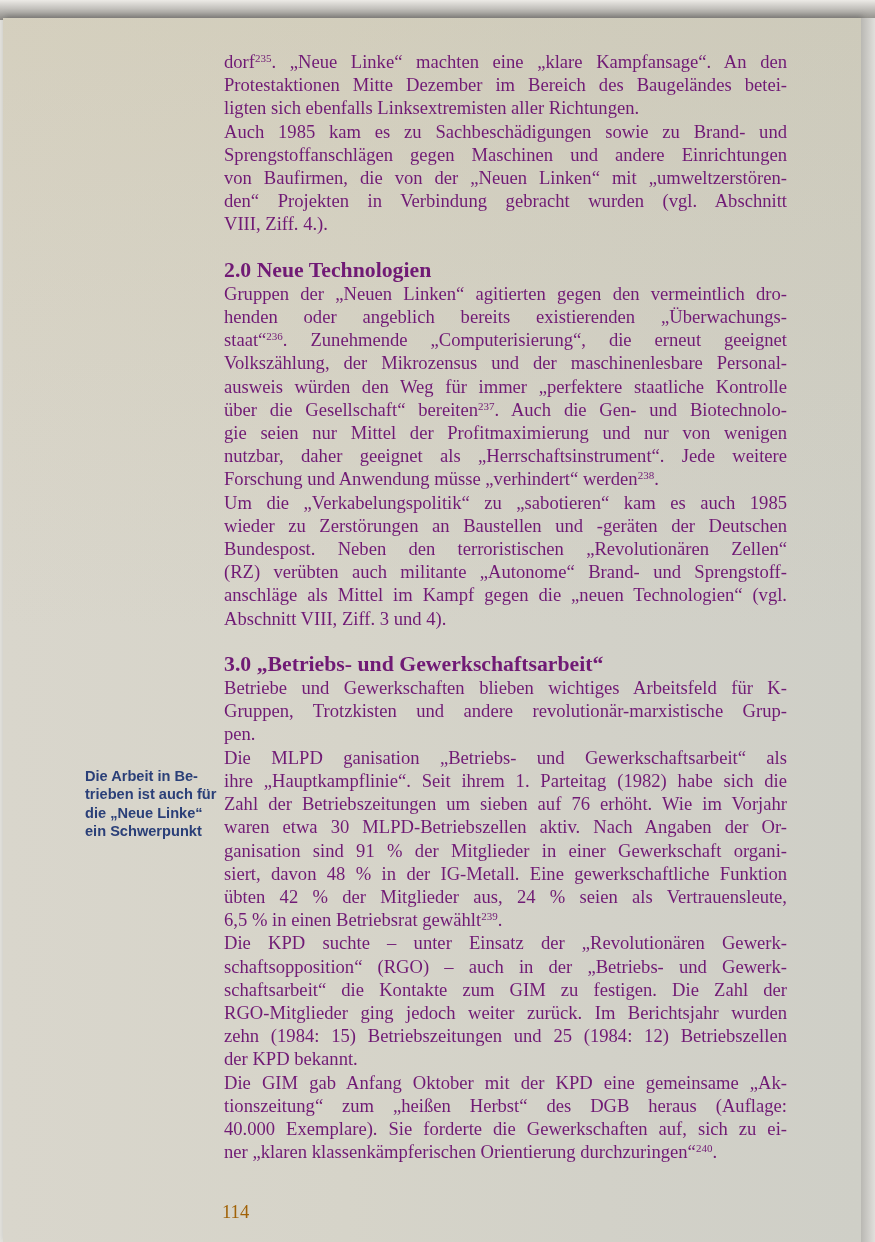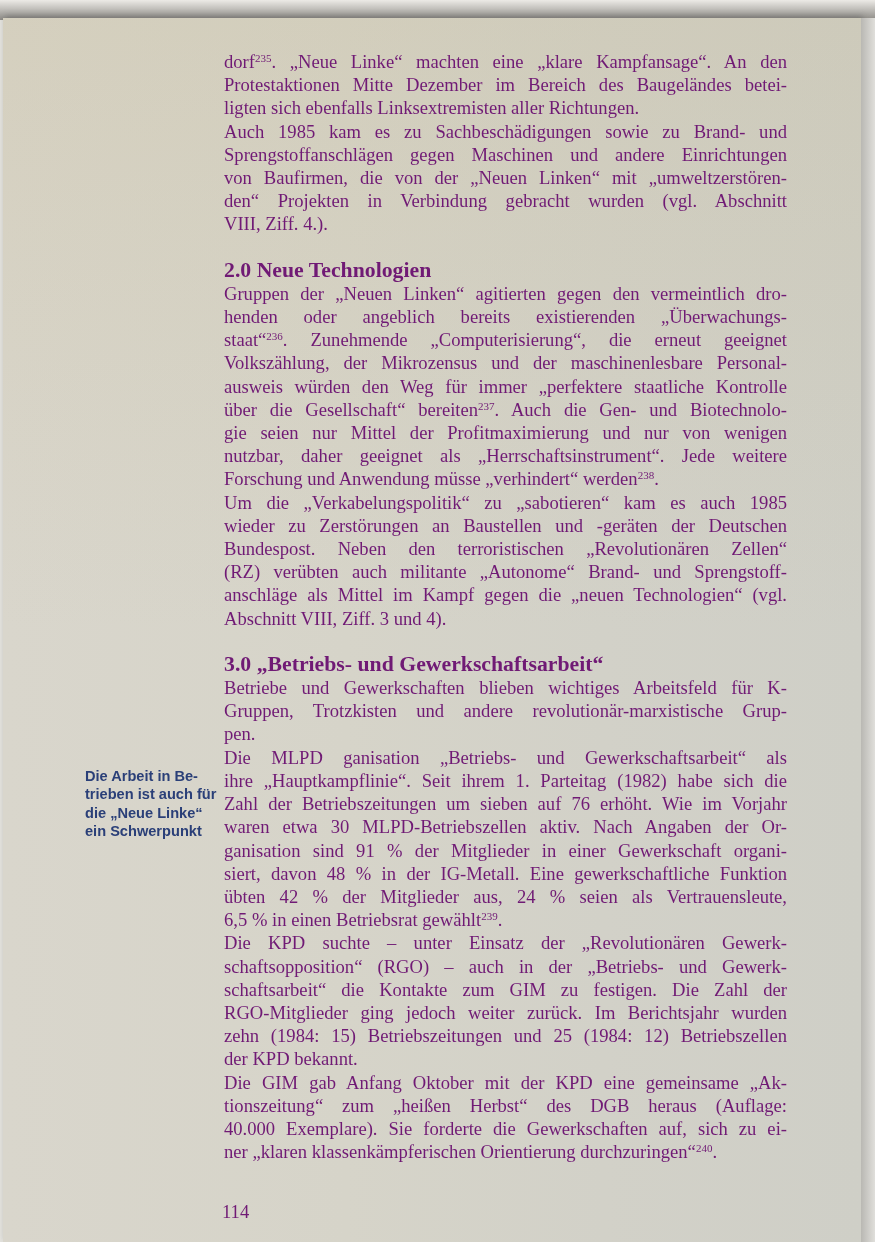--- a/index.html
+++ b/index.html
@@ -39,21 +39,21 @@
   sup { font-size: 11px; line-height: 0; vertical-align: 6px; }
   .margin-note {
     position: absolute; left: 37px; top: 767px; width: 160px;
     font-family: "Liberation Sans", "DejaVu Sans", sans-serif;
     font-weight: bold; font-size: 14.6px; line-height: 18.3px;
     color: #2a3f78;
     margin-left: 48px;
   }
   .page-number {
     position: absolute; left: 222px; top: 1201px;
-    font-size: 18.6px; color: #701a75;
+    font-size: 18.6px; color: #a16207;
   }
 </style>
 </head>
 <body>
 
 <div class="top-shadow"></div>
 
 <div class="page">
 </div>
 

